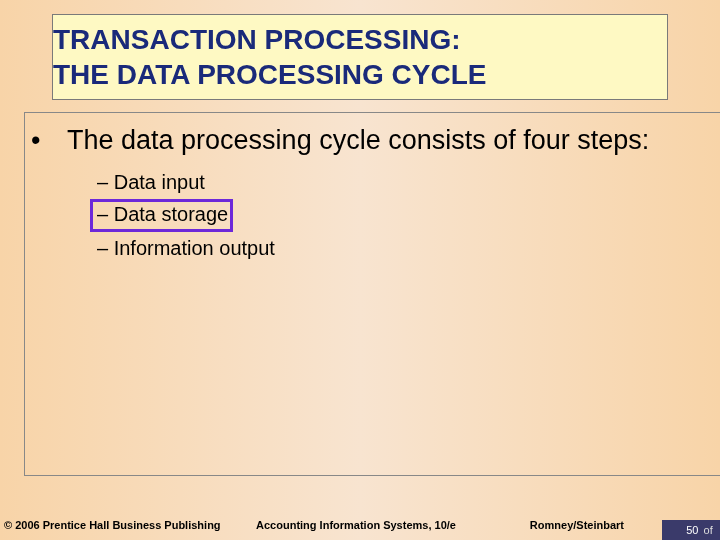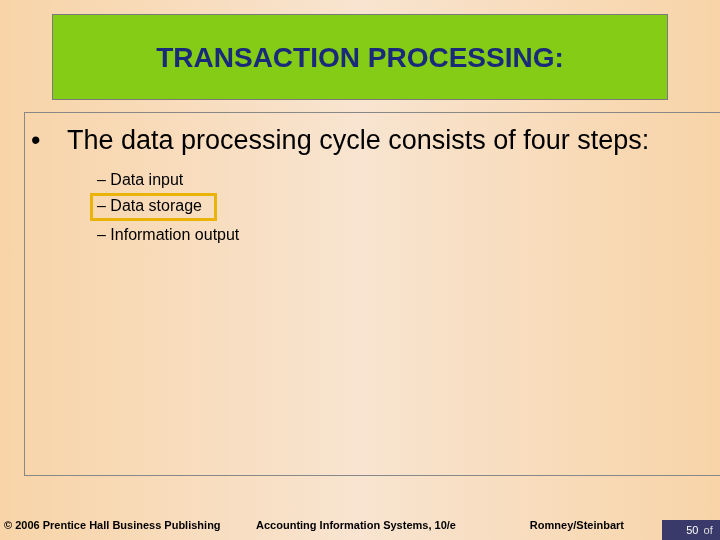--- a/index.html
+++ b/index.html
@@ -8,26 +8,26 @@
     background: linear-gradient(to right, #f8d4a8 0%, #f8e4d0 50%, #f8d4a8 100%);
     font-family: Arial, Helvetica, sans-serif;
     position: relative;
   }
   .title-box {
     position: absolute;
     top: 14px;
     left: 52px;
     width: 616px;
     height: 86px;
-    background: #84cc16;
+    background: #fef9c3;
     border: 1px solid #7a7a7a;
     display: flex;
     flex-direction: column;
     justify-content: center;
-    align-items: center;
+    align-items: flex-start;
   }
   .title-box .line {
     font-size: 28px;
     font-weight: bold;
     color: #1a2a7a;
     text-align: center;
     line-height: 1.25;
   }
   .content-box {
     position: absolute;
@@ -49,28 +49,28 @@
   }
   .bullet-line .dot {
     display: inline-block;
     width: 18px;
   }
   .sub-list {
     margin-left: 54px;
     margin-top: 6px;
   }
   .sub-item {
-    font-size: 16px;
+    font-size: 20px;
     color: #000;
     line-height: 1.45;
   }
   .sub-item.highlight {
     display: inline-block;
-    border: 3px solid #eab308;
-    padding: 0 12px 2px 4px;
+    border: 3px solid #6d28d9;
+    padding: 0 2px 2px 4px;
     margin-left: -7px;
     line-height: 1.25;
     margin-top: 2px;
     margin-bottom: 2px;
   }
   .footer {
     position: absolute;
     left: 0;
     bottom: 6px;
     width: 720px;
@@ -115,20 +115,21 @@
   }
   .footer .pager .cur { color: #fff; }
   .footer .pager .of { color: #ddd; margin: 0 2px; }
   .footer .pager .tot { color: #fff; }
 </style>
 </head>
 <body>
 
 <div class="title-box">
   <div class="line">TRANSACTION PROCESSING:</div>
+  <div class="line">THE DATA PROCESSING CYCLE</div>
 </div>
 
 <div class="content-box">
   <div class="bullet-line">
     <span class="dot">•</span><span>The data processing cycle consists of four steps:</span>
   </div>
   <div class="sub-list">
     <div class="sub-item">– <span>Data input</span></div>
     <div><span class="sub-item highlight">– <span>Data storage</span></span></div>
     <div class="sub-item">– <span>Information output</span></div>

